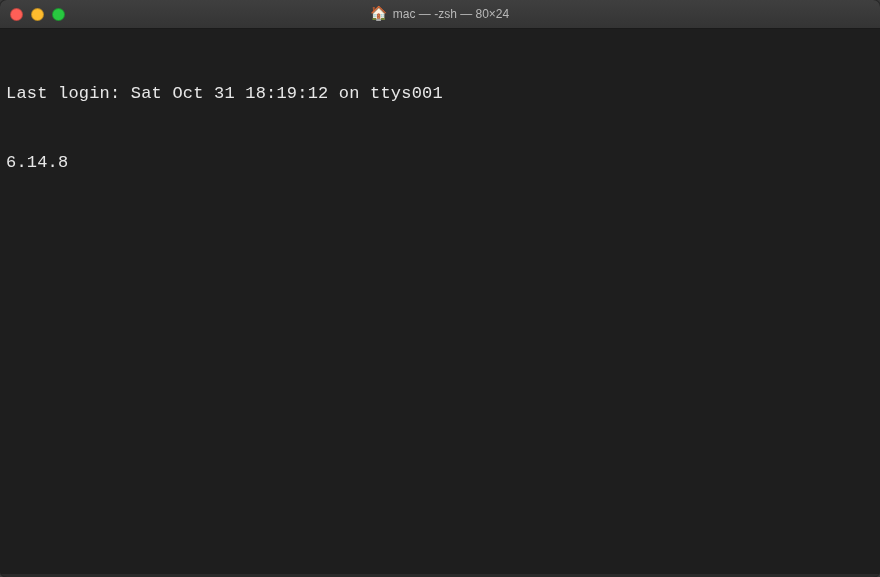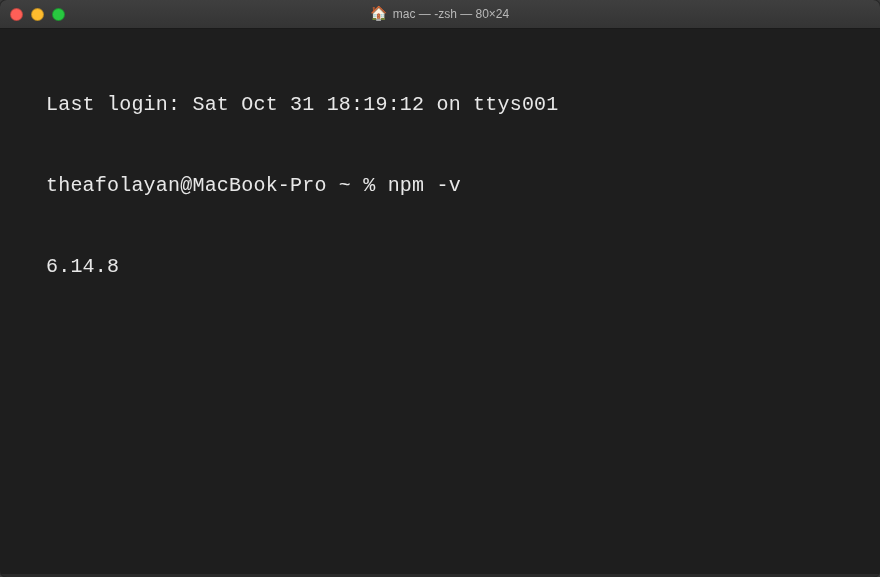--- a/index.html
+++ b/index.html
@@ -78,27 +78,26 @@
       font-size: 12px;
       font-family: -apple-system, "Helvetica Neue", Arial, sans-serif;
       font-weight: 400;
       text-align: center;
     }
     .terminal-body {
       flex: 1;
       background: #1e1e1e;
       padding: 8px 6px;
       color: #e8e8e8;
-      font-size: 20px;
+      font-size: 17px;
       line-height: 1.35;
       font-family: "Menlo", "Monaco", "Courier New", monospace;
       letter-spacing: 0.2px;
       white-space: pre;
       overflow: hidden;
-      margin-left: 40px;
     }
     .line {
       display: block;
     }
     .cursor {
       display: inline-block;
       width: 10px;
       height: 18px;
       background: #9e9e9e;
       vertical-align: text-bottom;
@@ -120,17 +119,16 @@
       <div class="traffic-light minimize-btn"></div>
       <div class="traffic-light maximize-btn"></div>
     </div>
     <div class="title-container">
       <span class="title-icon">🏠</span>
       <span class="title-text">mac — -zsh — 80×24</span>
     </div>
   </div>
   <div class="terminal-body">
     <span class="line">Last login: Sat Oct 31 18:19:12 on ttys001</span>
-    <span class="line">theafolayan@MacBook-Pro ~ % npm -v</span>
     <span class="line">6.14.8</span>
   </div>
   <div class="bottom-edge"></div>
 </div>
 
 </body></html>

